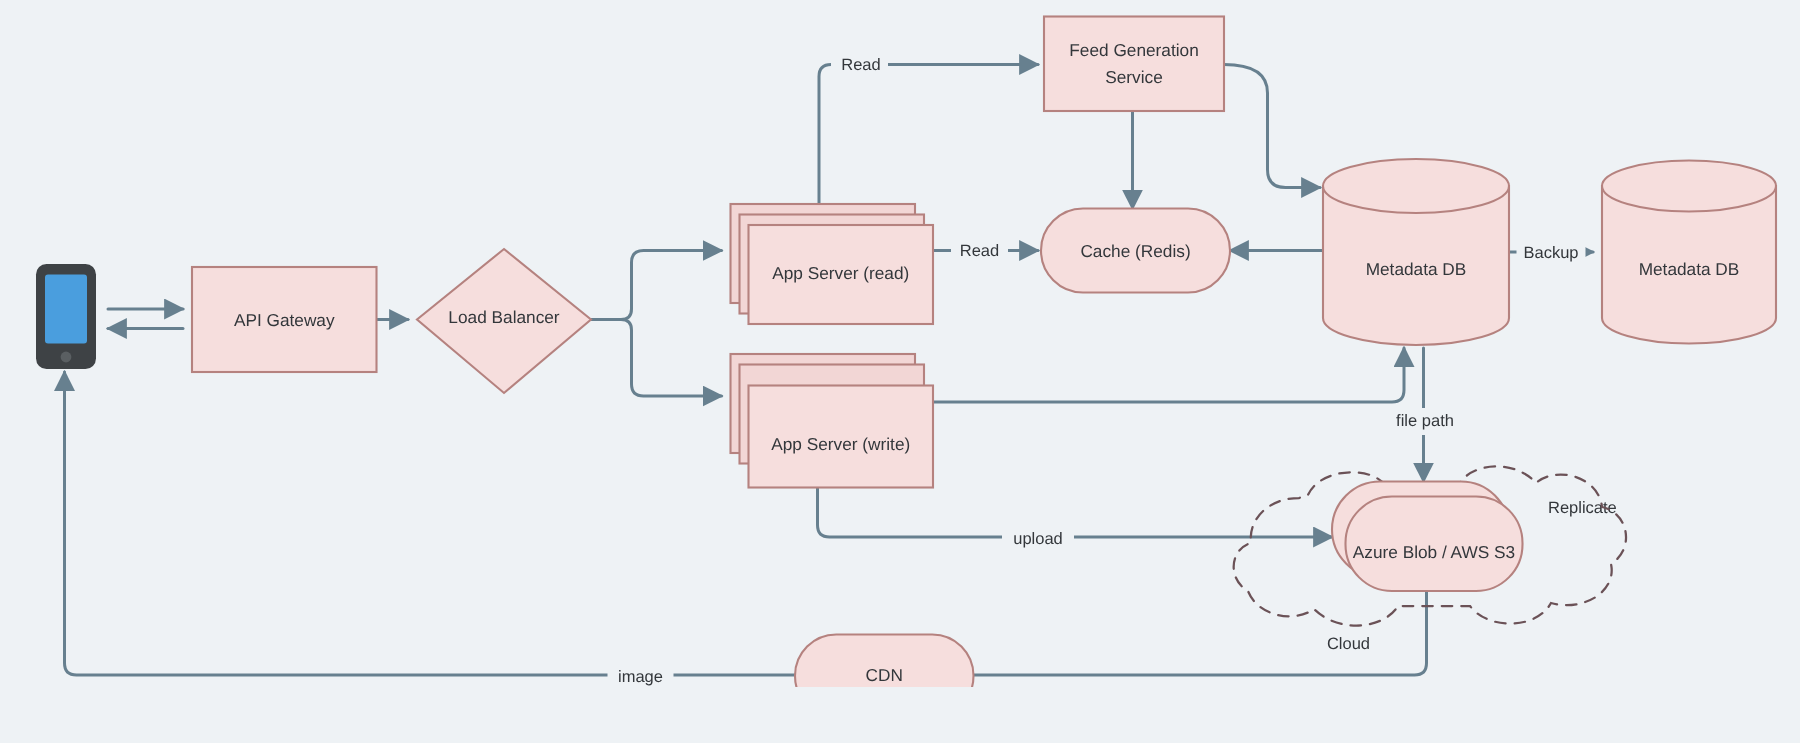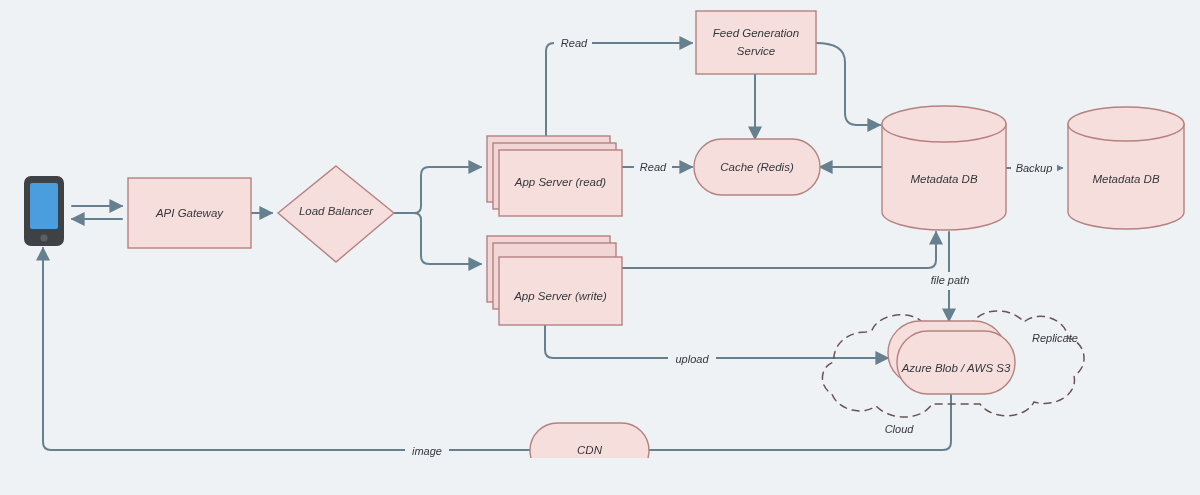--- a/index.html
+++ b/index.html
@@ -7,21 +7,20 @@
     padding: 0;
     background: #eef2f5;
   }
   #canvas {
     position: relative;
     width: 1200px;
     height: 458px;
     background: #eef2f5;
     overflow: hidden;
     font-family: "Liberation Sans", sans-serif;
-    font-style: italic;
   }
   svg#diagram {
     position: absolute;
     top: 0;
     left: 0;
     width: 1200px;
     height: 495px;
     display: block;
   }
   .node-fill  { fill: #f6dedd; stroke: #b5827f; stroke-width: 1.4; }

